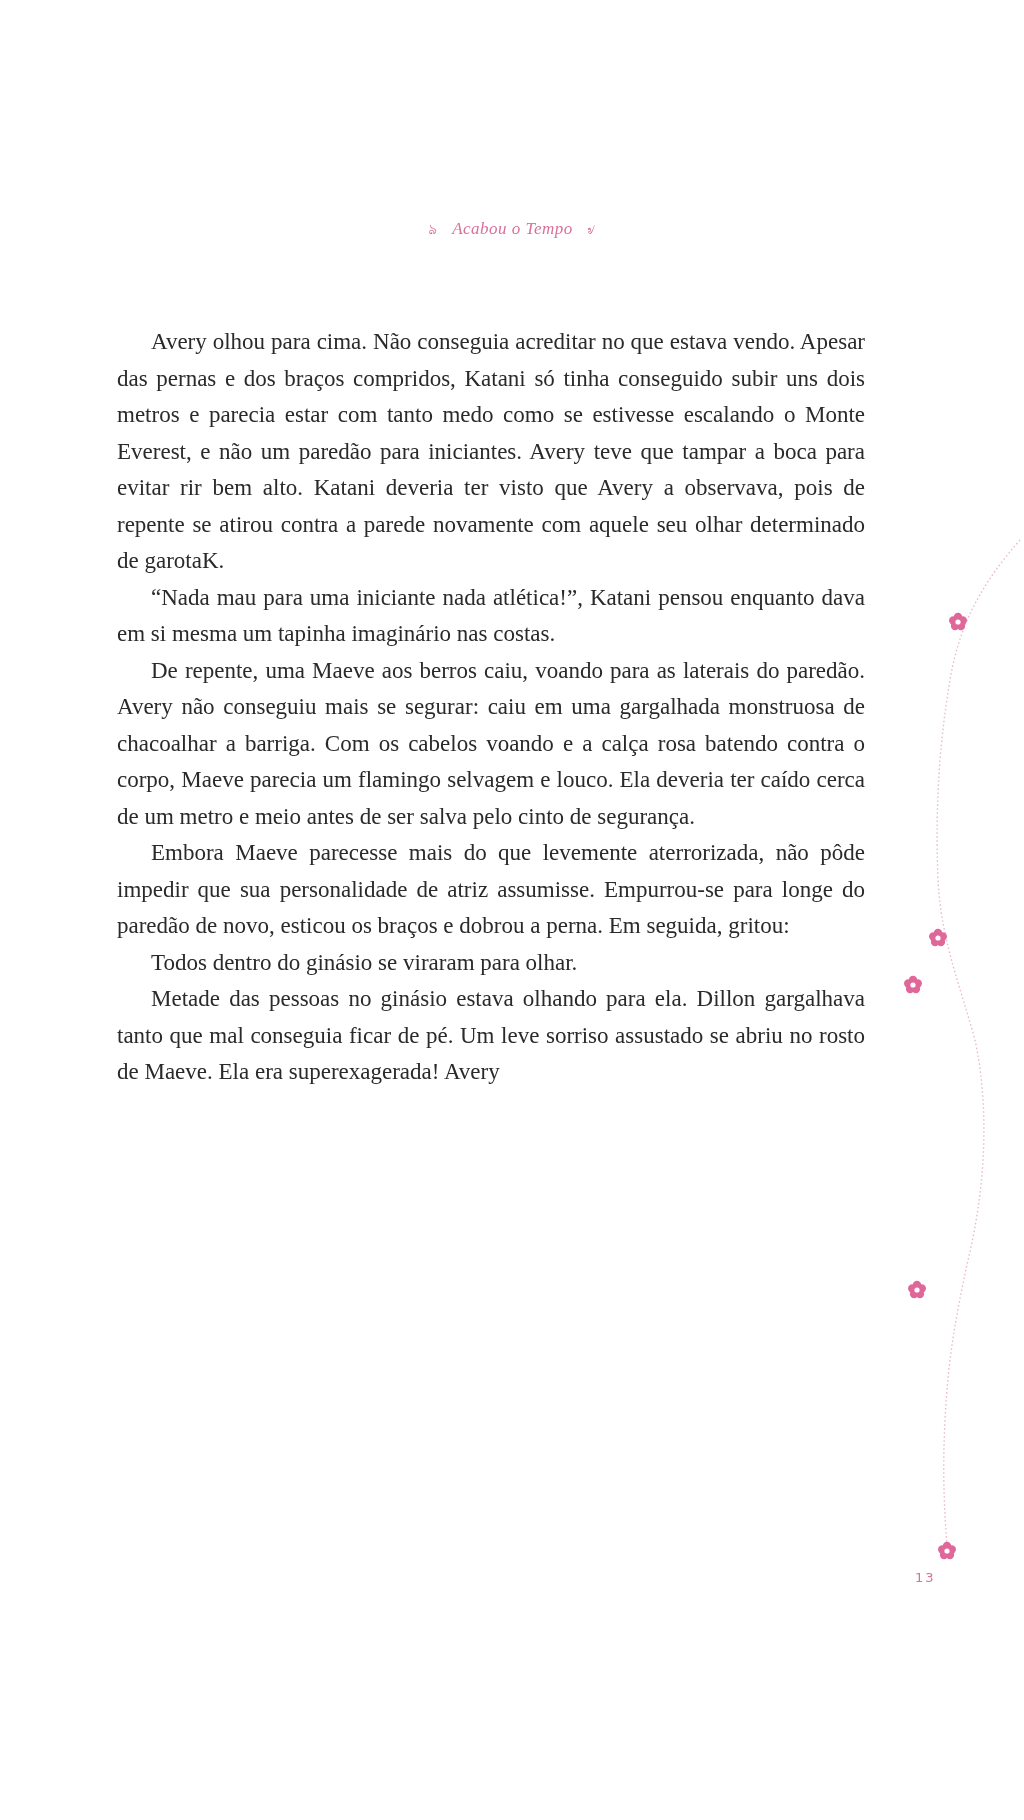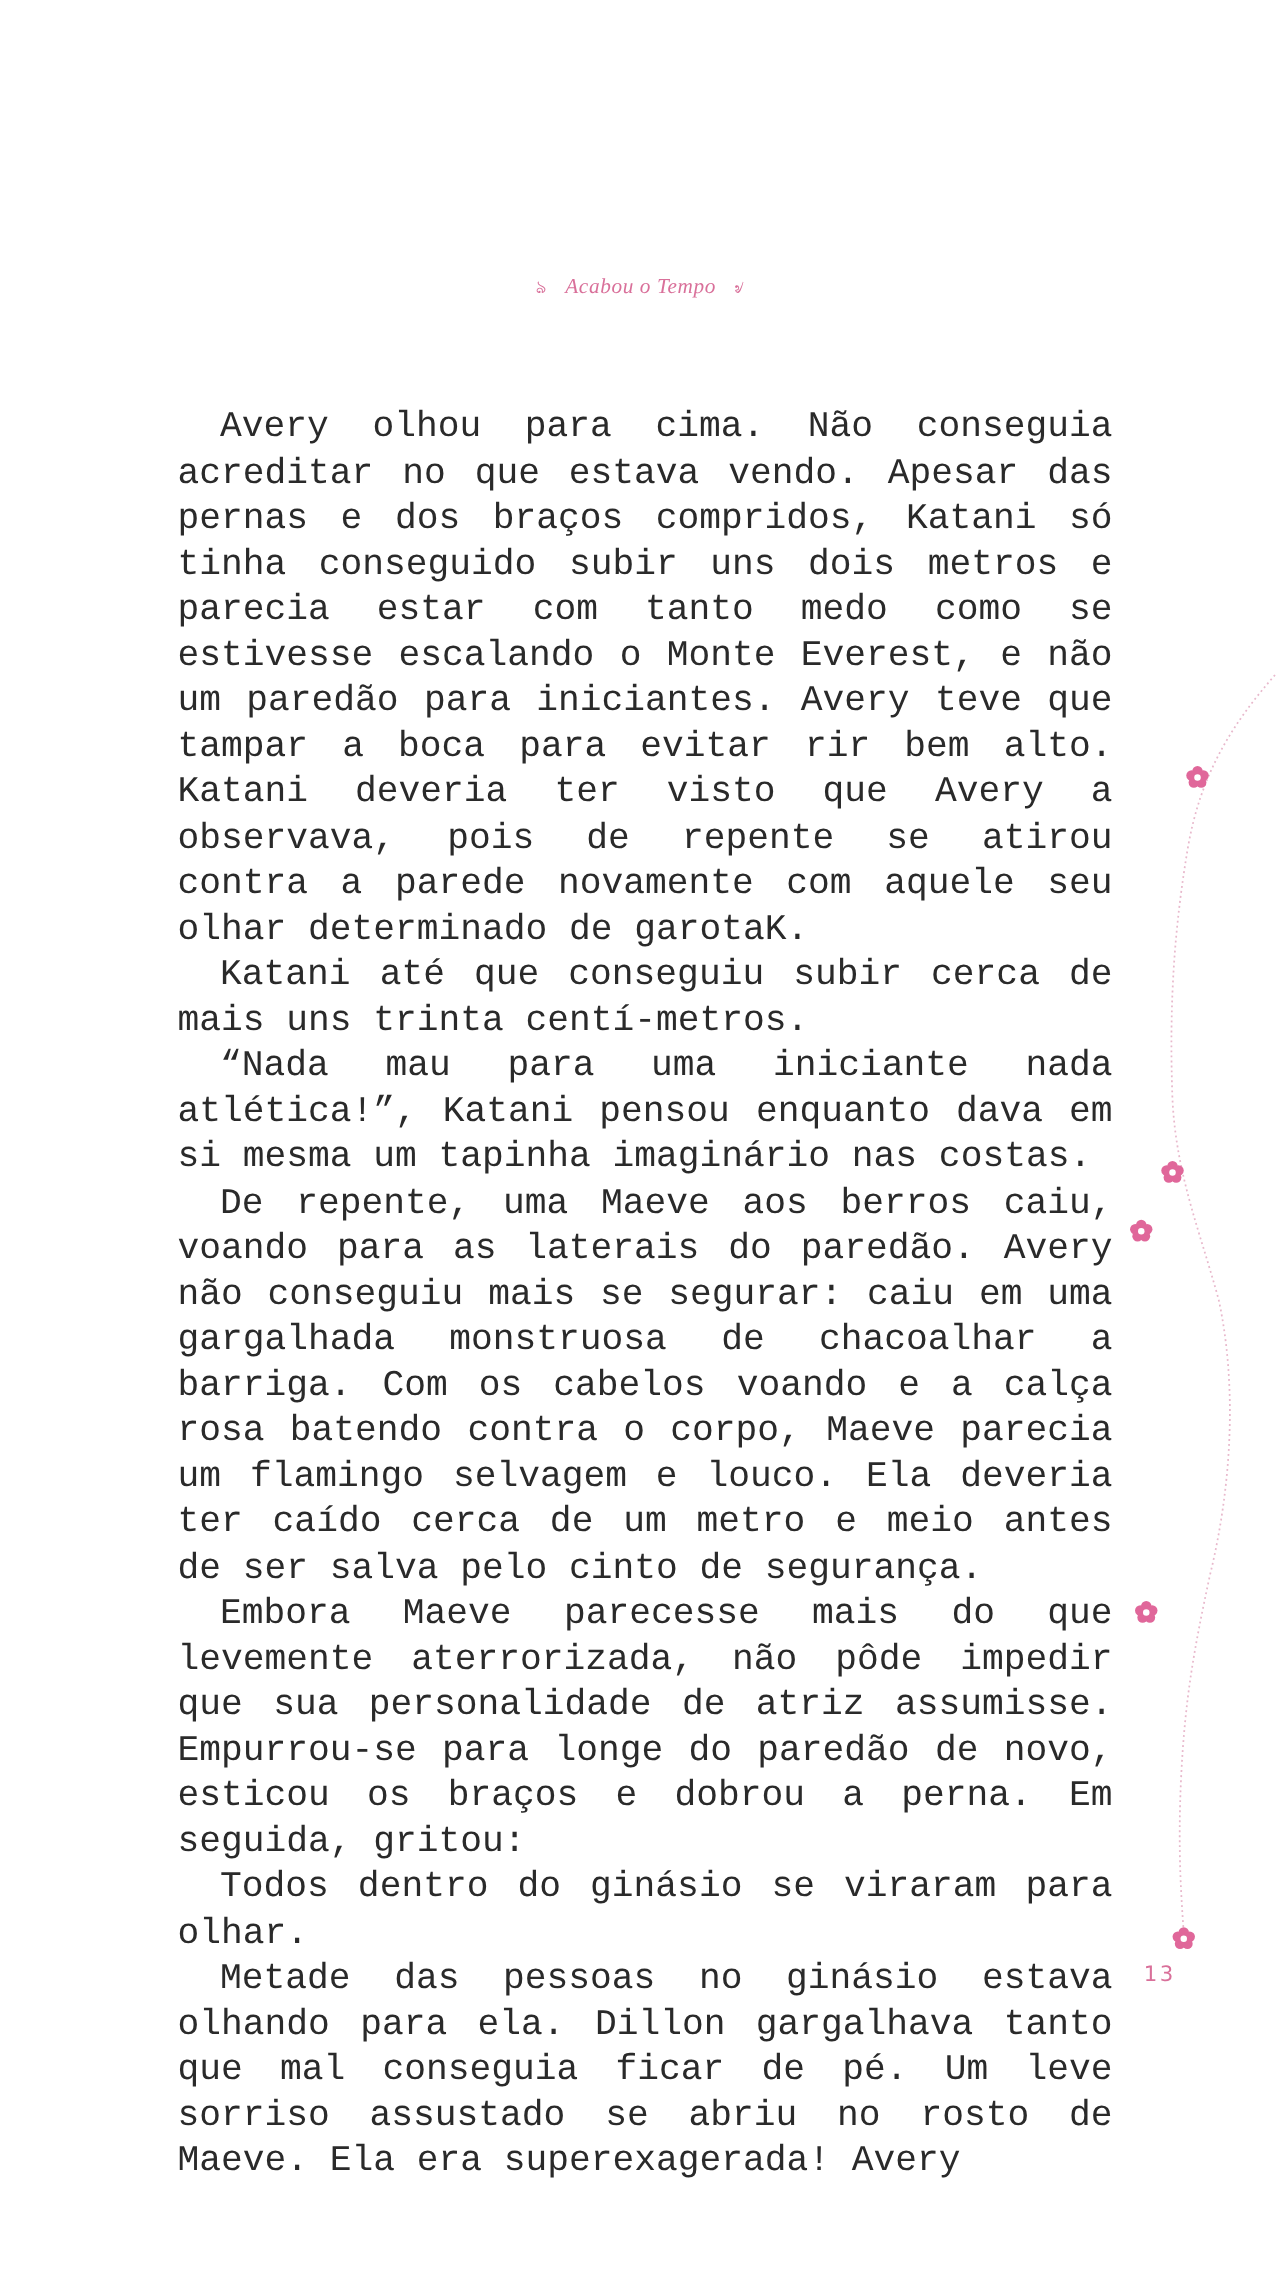--- a/index.html
+++ b/index.html
@@ -16,53 +16,52 @@
       text-align: center;
       color: #d9709a;
       font-family: "Liberation Serif", serif;
       font-style: italic;
       font-size: 17px;
       letter-spacing: 0.5px;
     }
     .running-head .orn { font-size: 14px; margin: 0 10px; color: #d9709a; font-style: normal; }
     .body-text {
       position: absolute;
-      left: 142px; top: 324px;
+      left: 117px; top: 324px;
       width: 748px;
-      font-family: Liberation Mono, monospace;
-      font-size: 29px;
+      font-family: Liberation Serif, serif;
+      font-size: 23px;
       line-height: 36.5px;
       color: #2a2a2a;
       text-align: justify;
       hyphens: none;
     }
     .body-text p { margin: 0; text-indent: 34px; }
     .body-text em { font-style: italic; }
     .vine { position: absolute; left: 0; top: 0; width: 1024px; height: 1820px; pointer-events: none; }
     .page-number {
       position: absolute; left: 915px; top: 1570px;
       color: #d9709a;
       font-family: "DejaVu Sans", sans-serif;
-      font-size: 17px; letter-spacing: 2px;
+      font-size: 13px; letter-spacing: 2px;
     }
   </style>
 </head>
 <body>
 
 <div class="page">
 
   <div class="running-head">
     <span class="orn">ঌ</span>
     <span>Acabou o Tempo</span>
     <span class="orn">৶</span>
   </div>
 
   <div class="body-text" id="body-text">
       <p><span>Avery olhou para cima. Não conseguia acreditar no que estava vendo. Apesar das pernas e dos braços compridos, Katani só tinha conseguido subir uns dois metros e parecia estar com tanto medo como se estivesse escalando o Monte Everest, e não um paredão para iniciantes. Avery teve que tampar a boca para evitar rir bem alto. Katani deveria ter visto que Avery a observava, pois de repente se atirou contra a parede novamente com aquele seu olhar determinado de garotaK.</span></p>
-      <p><span>Katani até que conseguiu subir cerca de mais uns trinta centí-metros.</span></p>
       <p><span>“Nada mau para uma iniciante nada atlética!”, Katani pensou enquanto dava em si mesma um tapinha imaginário nas costas.</span></p>
       <p><span>De repente, uma Maeve aos berros caiu, voando para as laterais do paredão. Avery não conseguiu mais se segurar: caiu em uma gargalhada monstruosa de chacoalhar a barriga. Com os cabelos voando e a calça rosa batendo contra o corpo, Maeve parecia um flamingo selvagem e louco. Ela deveria ter caído cerca de um metro e meio antes de ser salva pelo cinto de segurança.</span></p>
       <p><span>Embora Maeve parecesse mais do que levemente aterrorizada, não pôde impedir que sua personalidade de atriz assumisse. Empurrou-se para longe do paredão de novo, esticou os braços e dobrou a perna. Em seguida, gritou:</span></p>
       <p><span>Todos dentro do ginásio se viraram para olhar.</span></p>
       <p><span>Metade das pessoas no ginásio estava olhando para ela. Dillon gargalhava tanto que mal conseguia ficar de pé. Um leve sorriso assustado se abriu no rosto de Maeve. Ela era superexagerada! Avery</span></p>
     </div>
 
   <svg class="vine" viewBox="0 0 1024 1820" xmlns="http://www.w3.org/2000/svg">
     <path id="vine-path" d="M1020,540 C985,580 960,620 950,680 C940,740 935,800 938,880 C941,940 960,985 975,1040 C990,1110 985,1190 968,1260 C955,1320 948,1360 945,1420 C942,1480 945,1520 948,1560" fill="none" stroke="#e8b9cc" stroke-width="1.4" stroke-dasharray="1.5 2.5"></path>
     <g id="flower-layer">

